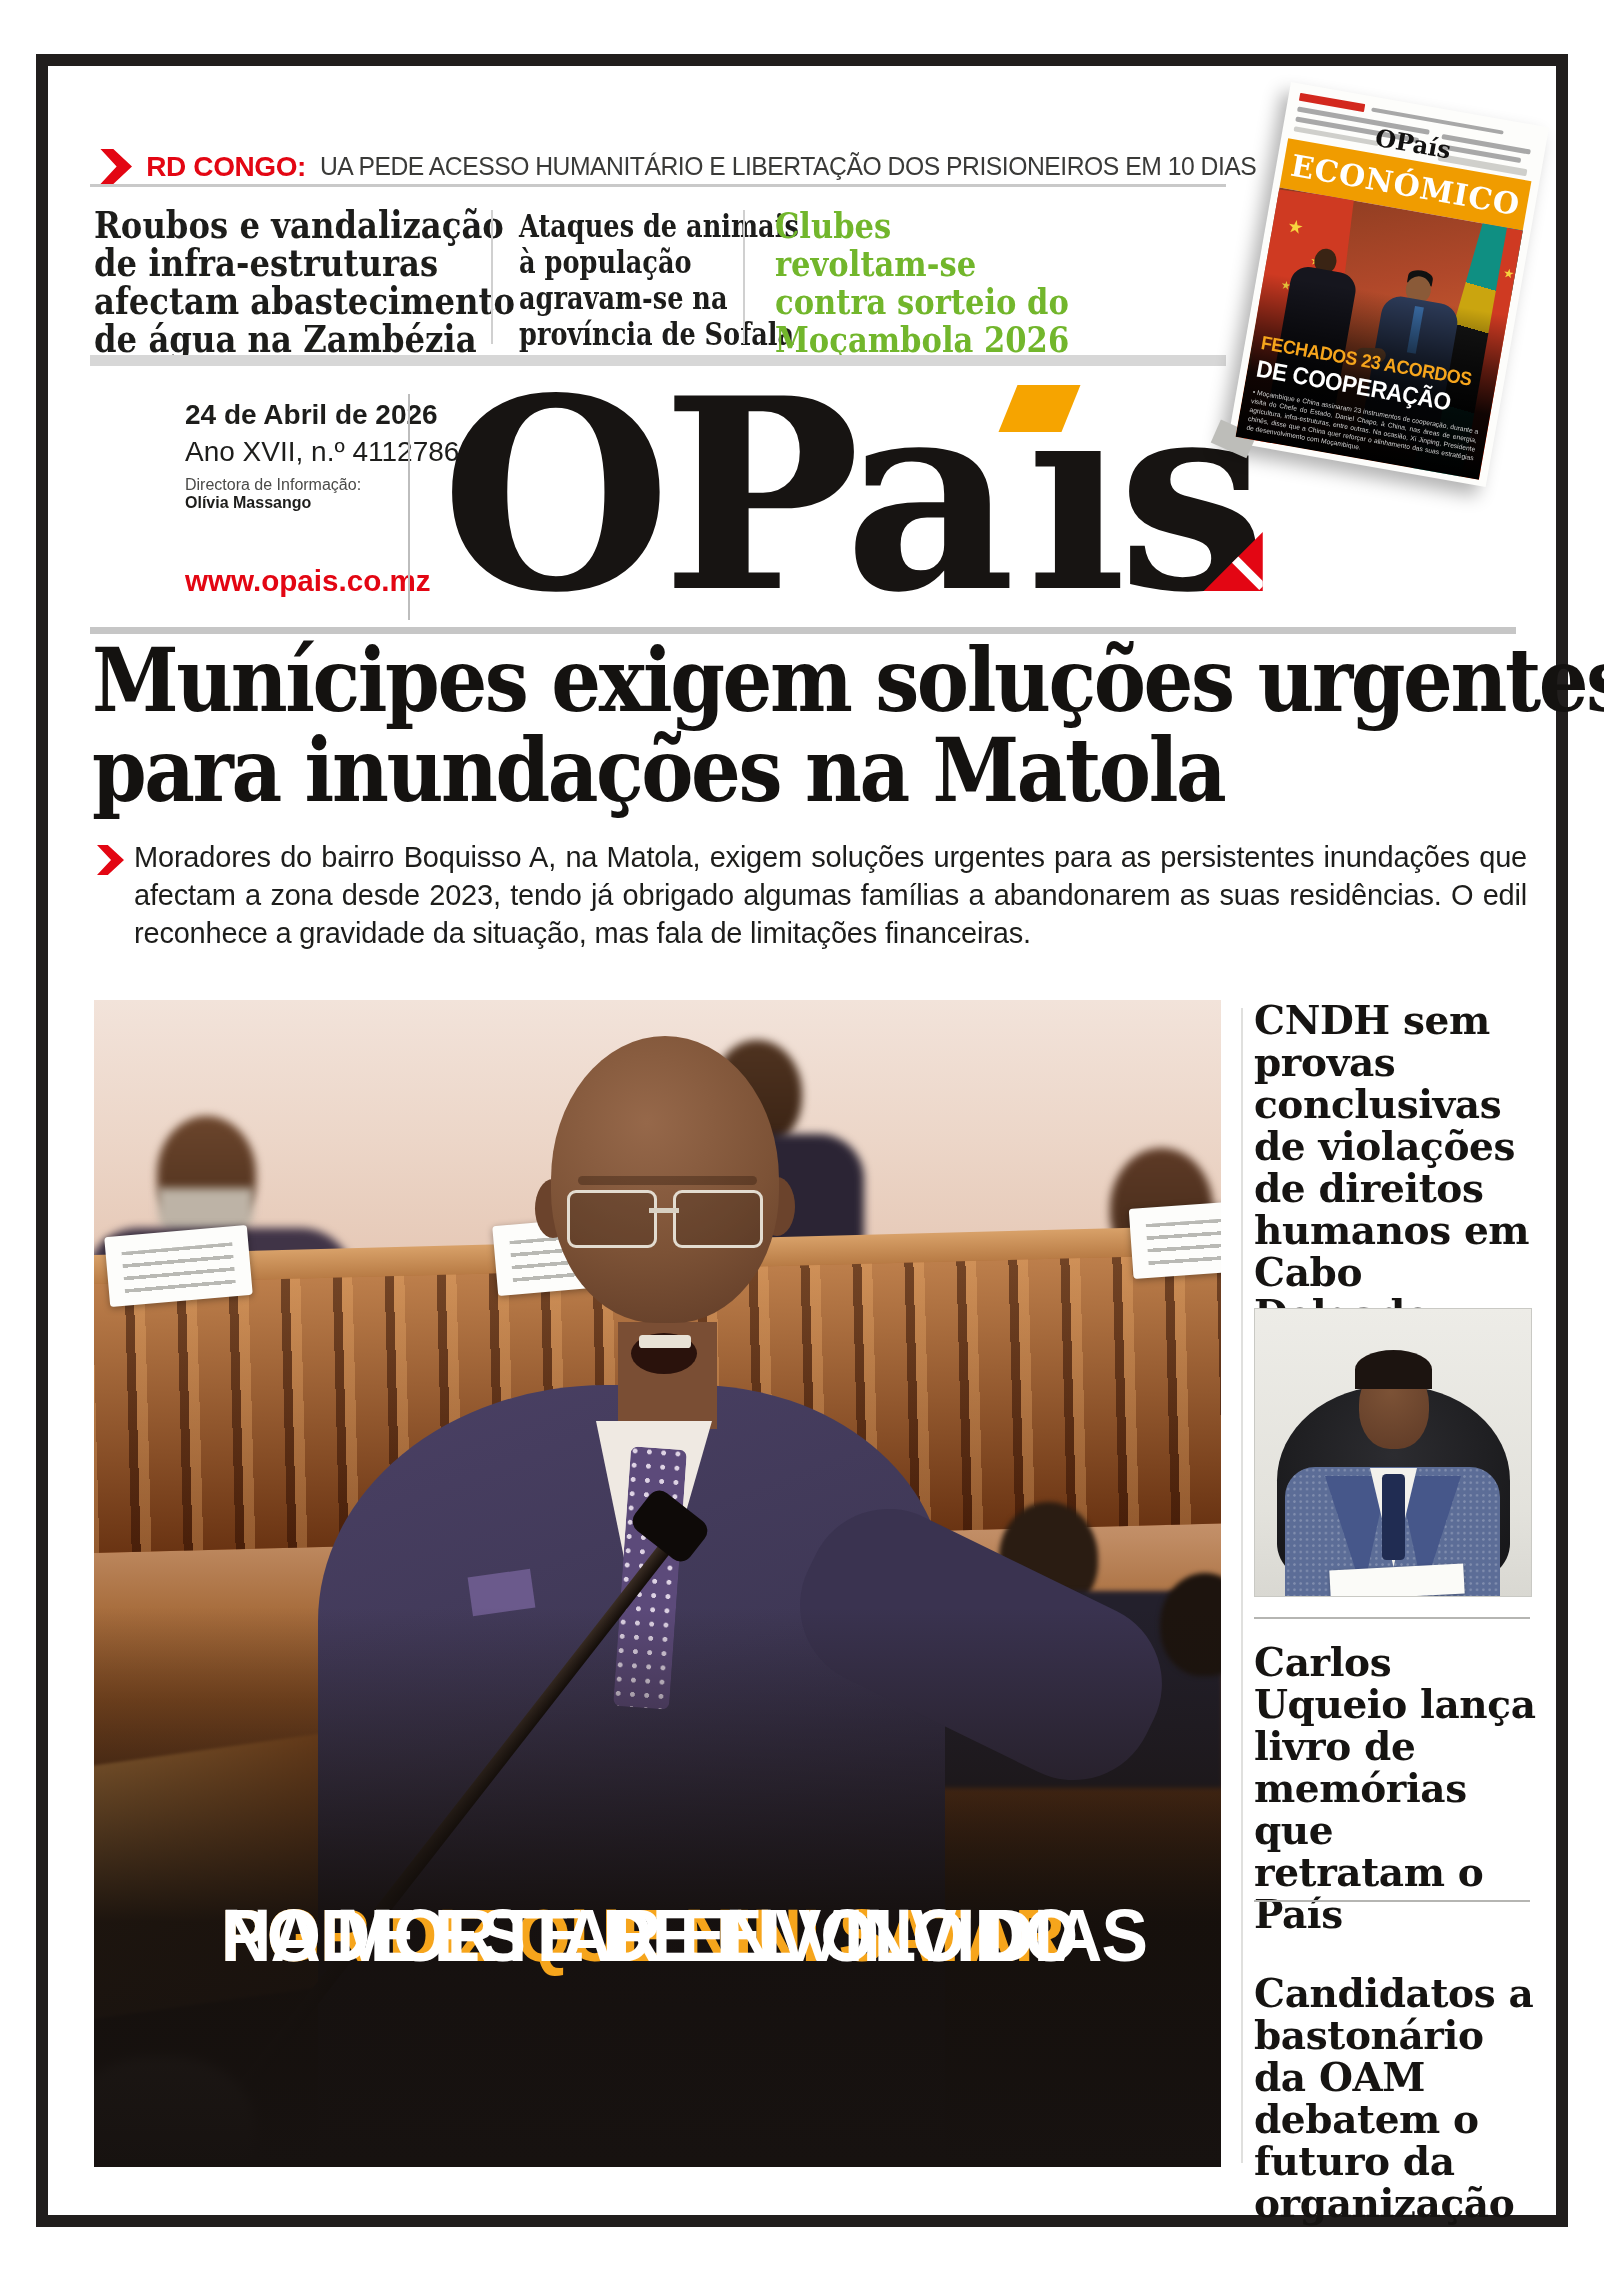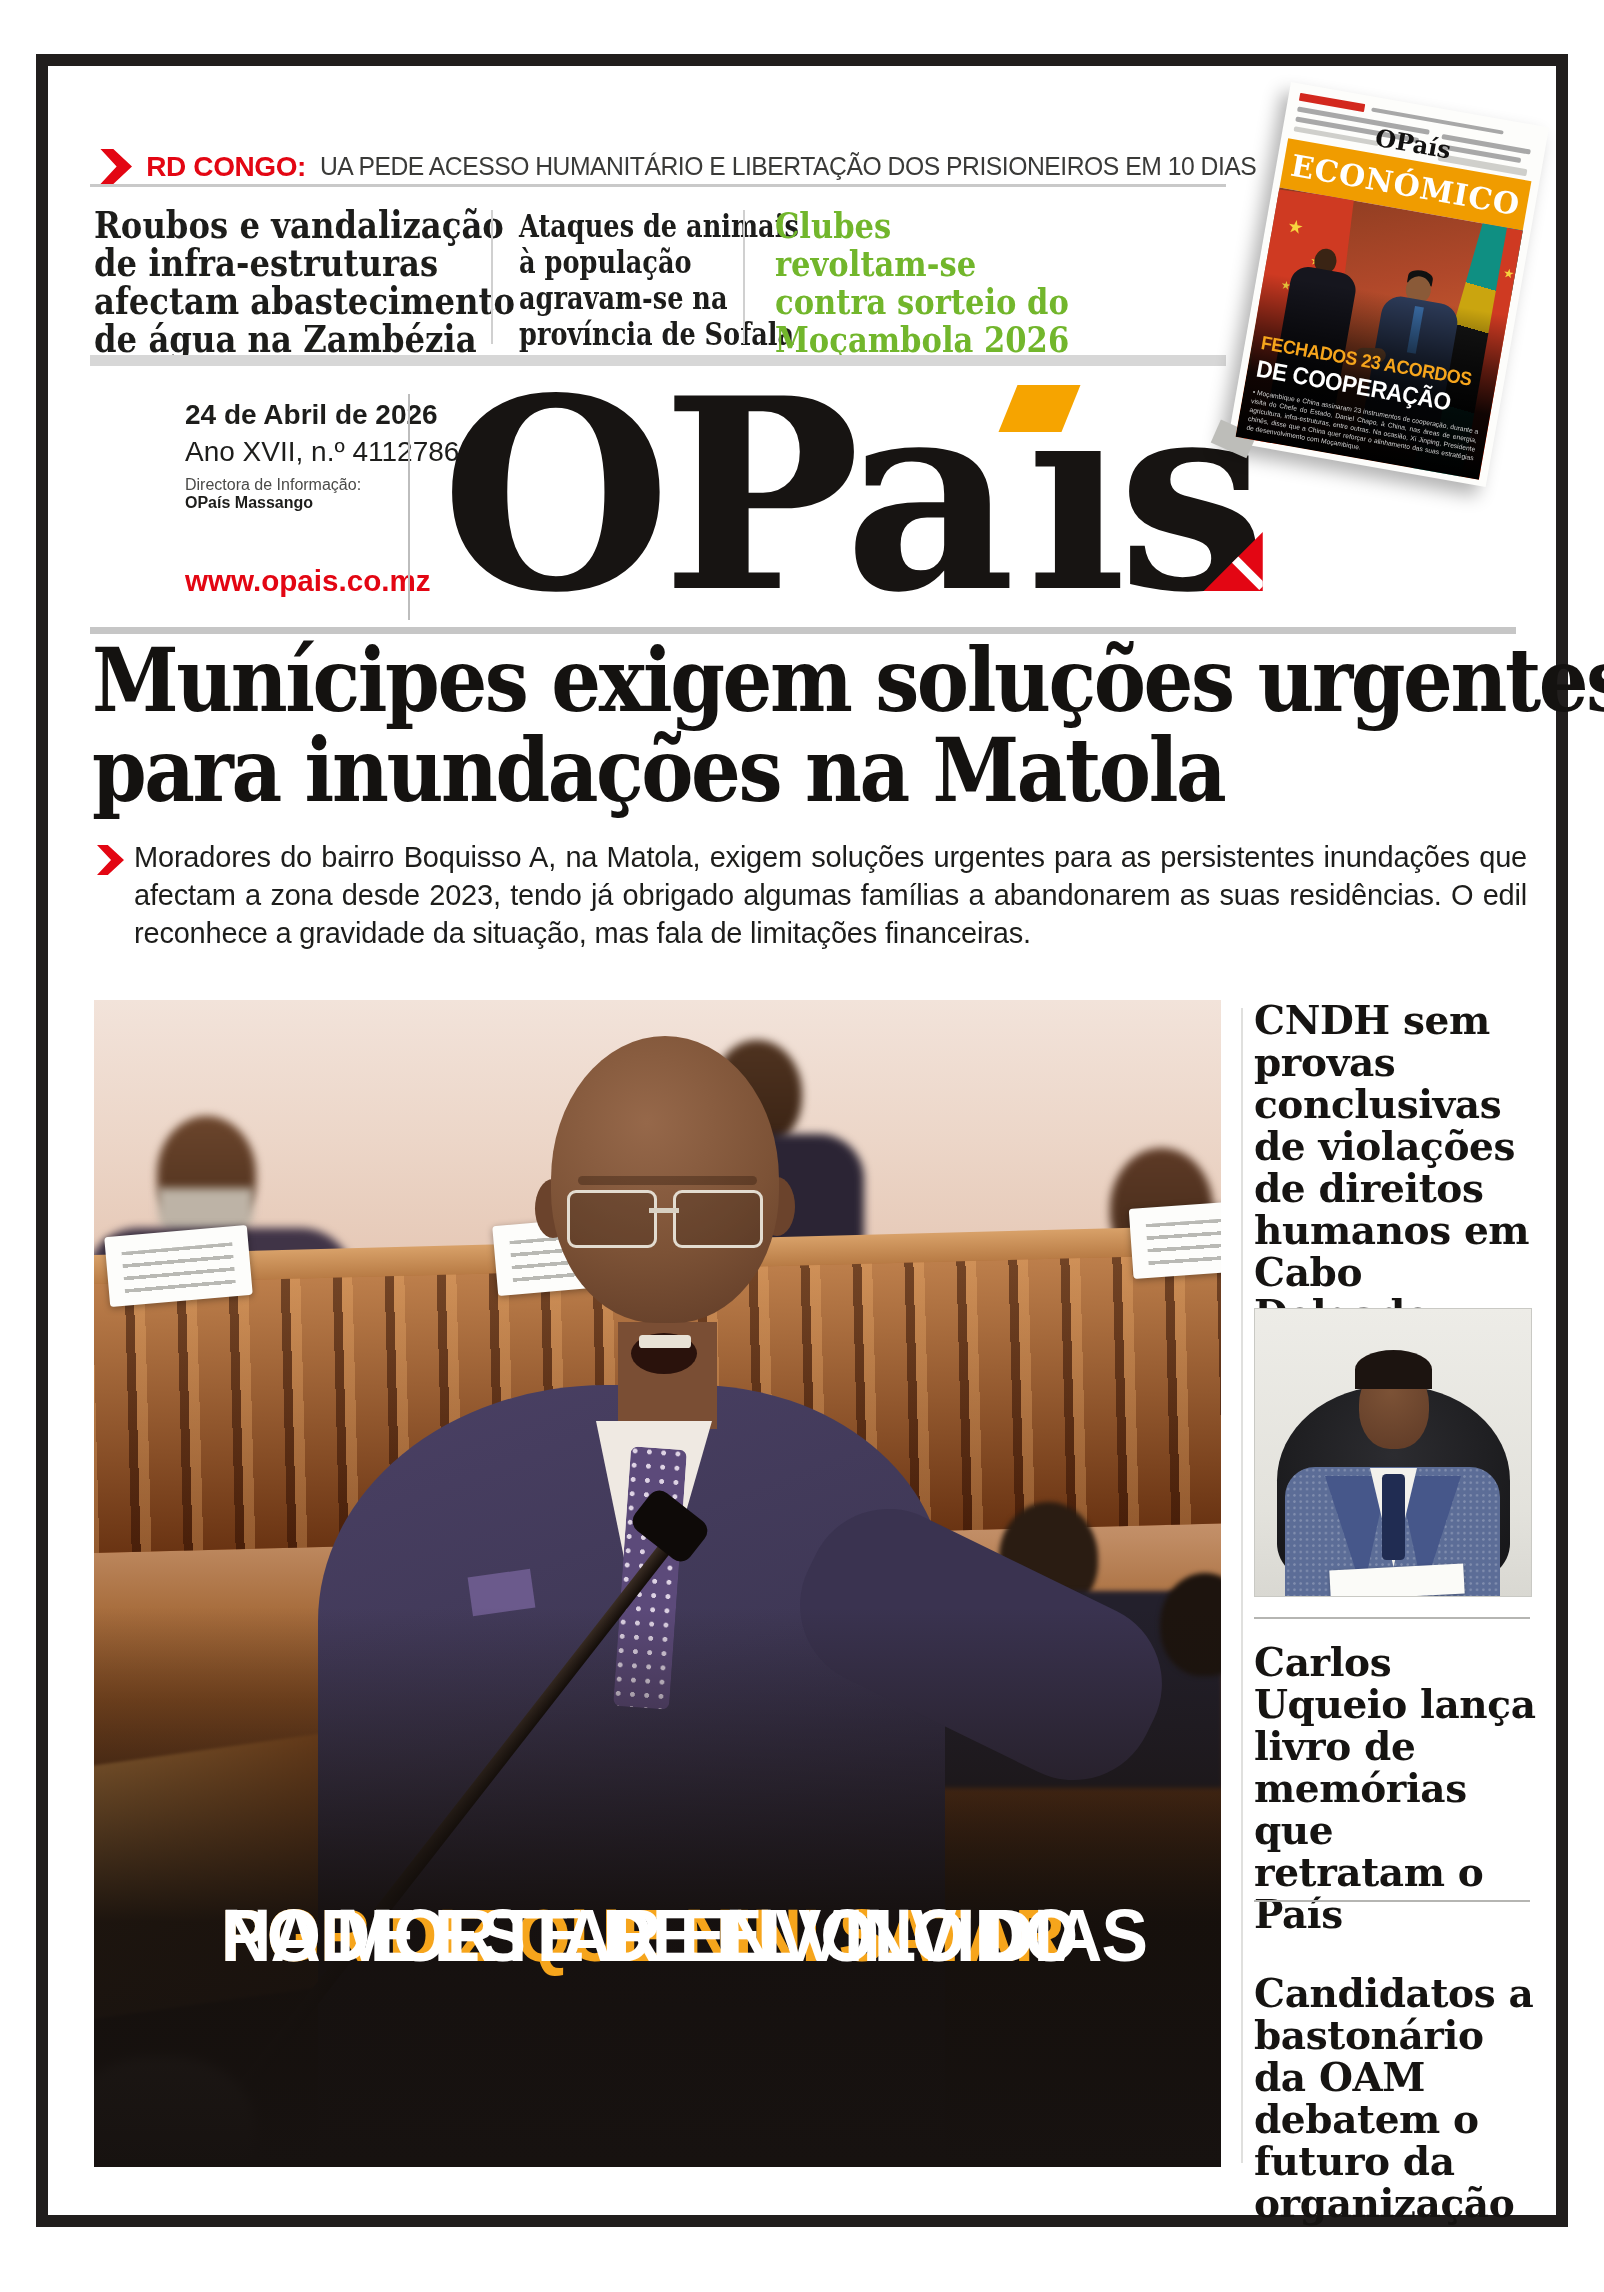--- a/index.html
+++ b/index.html
@@ -245,21 +245,21 @@
     <div>revoltam-se</div>
     <div>contra sorteio do</div>
     <div>Moçambola 2026</div>
   </div>
   <div class="abs graybar"></div>
 
   <div class="abs mast-info">
     <div class="mast-date">24 de Abril de 2026</div>
     <div class="mast-edition">Ano XVII, n.º 411278614</div>
     <div class="mast-dirlabel">Directora de Informação:</div>
-    <div class="mast-dirname">OPaís Massango</div>
+    <div class="mast-dirname">Olívia Massango</div>
   </div>
   <div class="abs website">www.opais.co.mz</div>
   <div class="abs mast-div"></div>
   <div class="abs logo" aria-label="OPaís">
     <span>OPa</span>
     <span class="li">
       <span class="logo-accent"></span>
     </span>
     <span class="logo-s">
       <span>ıs</span>

